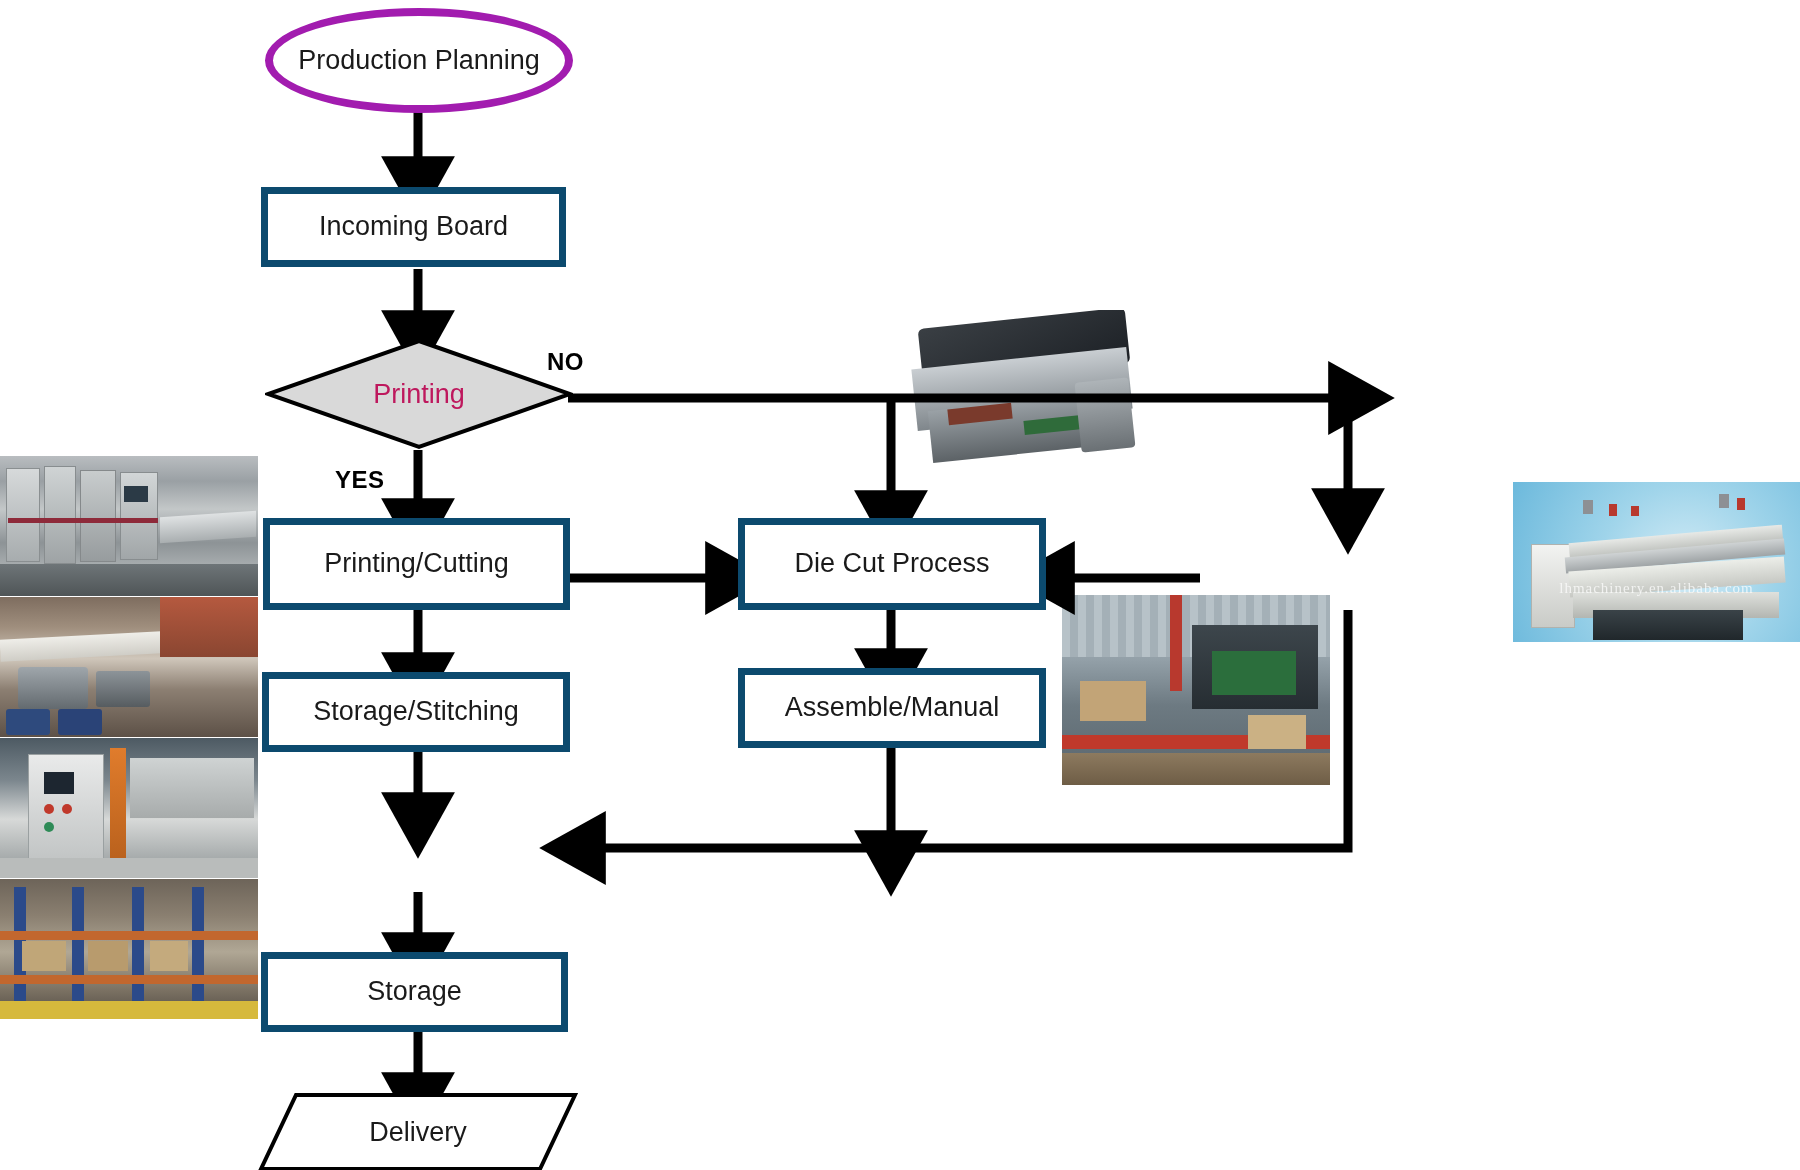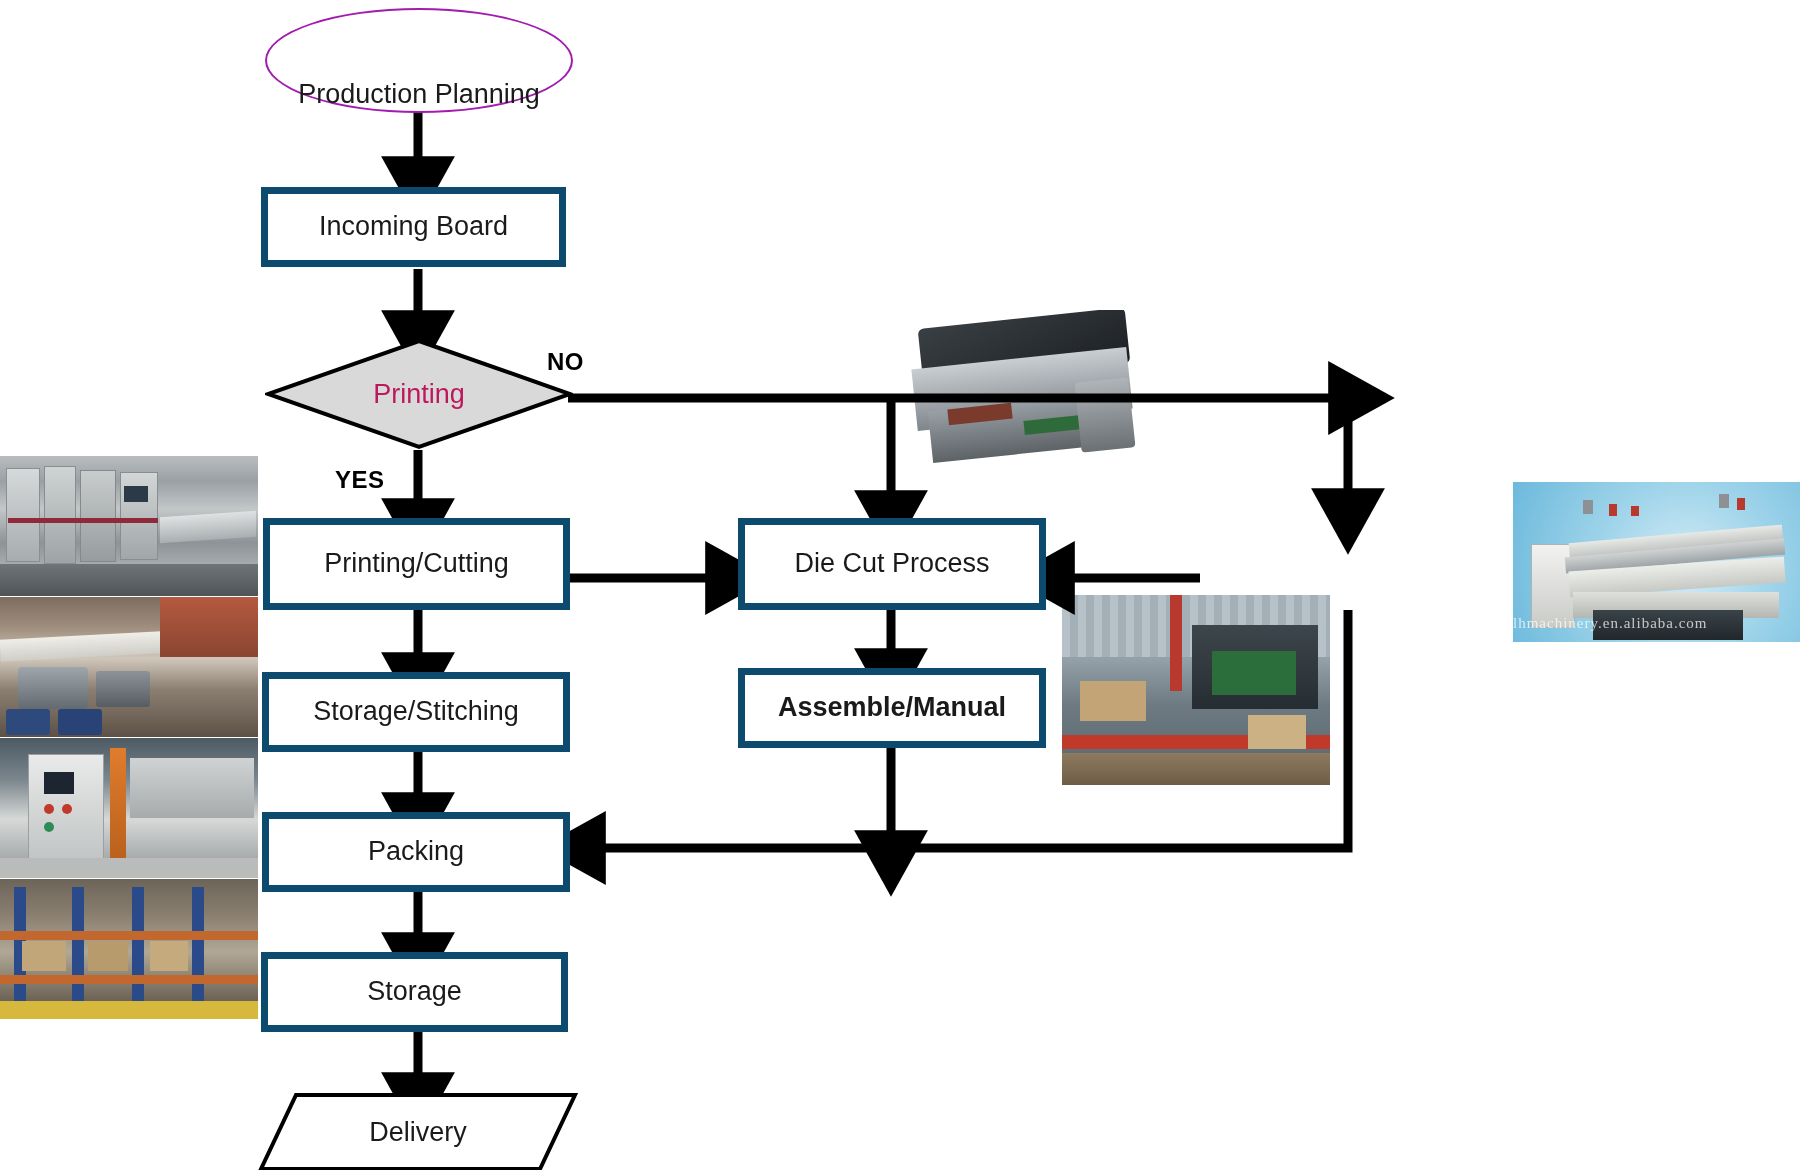--- a/index.html
+++ b/index.html
@@ -24,25 +24,24 @@
     text-align: center;
     color: #1a1a1a;
     line-height: 1.18;
   }
   .node-rect {
     border: 7px solid #0c4a6e;
     background: #ffffff;
     font-size: 27px;
   }
   .node-terminator {
-    border: 2px solid #a21caf;
+    border: 8px solid #a21caf;
     background: #ffffff;
     border-radius: 50%;
     font-size: 27px;
-    align-items: flex-end;
   }
   .node-decision-wrap {
     position: absolute;
   }
   .decision-label {
     position: absolute;
     inset: 0;
     display: flex;
     align-items: center;
     justify-content: center;
@@ -70,26 +69,25 @@
     letter-spacing: .5px;
   }
   .photo {
     position: absolute;
     overflow: hidden;
     background: #8a8f93;
   }
   .photo .wm {
     position: absolute;
     width: 100%;
-    text-align: left;
+    text-align: center;
     font-size: 15px;
     color: rgba(255,255,255,0.72);
     letter-spacing: 1px;
     font-family: "Liberation Serif", serif;
-    margin-top: 35px;
   }
   svg.arrows {
     position: absolute;
     left: 0;
     top: 0;
     width: 1800px;
     height: 1170px;
     pointer-events: none;
   }
 </style>
@@ -244,27 +242,24 @@
 
   <div class="node node-rect" style="left:738px; top:518px; width:308px; height:92px;text-align:right;">
     <span>Die Cut Process</span>
   </div>
 
 
   <div class="node node-rect" style="left:262px; top:672px; width:308px; height:80px;">
     <span>Storage/Stitching</span>
   </div>
 
-  <div class="node node-rect" style="left:738px; top:668px; width:308px; height:80px;font-weight:bold;">
+  <div class="node node-rect" style="left:738px; top:668px; width:308px; height:80px;">
     <span>Assemble/Manual</span>
   </div>
 
-  <div class="node node-rect" style="left:262px; top:812px; width:308px; height:80px;">
-    <span>Packing</span>
-  </div>
 
   <div class="node node-rect" style="left:261px; top:952px; width:307px; height:80px;">
     <span>Storage</span>
   </div>
 
   <div class="node-parallelogram" style="left:258px; top:1092px; width:320px; height:80px;">
     <svg width="320" height="80" viewBox="0 0 320 80">
       <polygon points="38,3 317,3 282,77 3,77" fill="#ffffff" stroke="#000" stroke-width="4"></polygon>
     </svg>
     <div class="para-label">Delivery</div>

